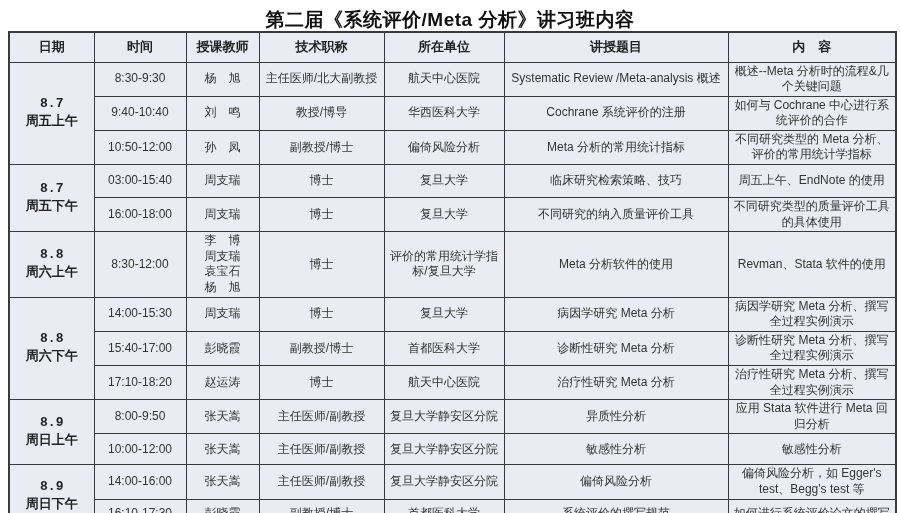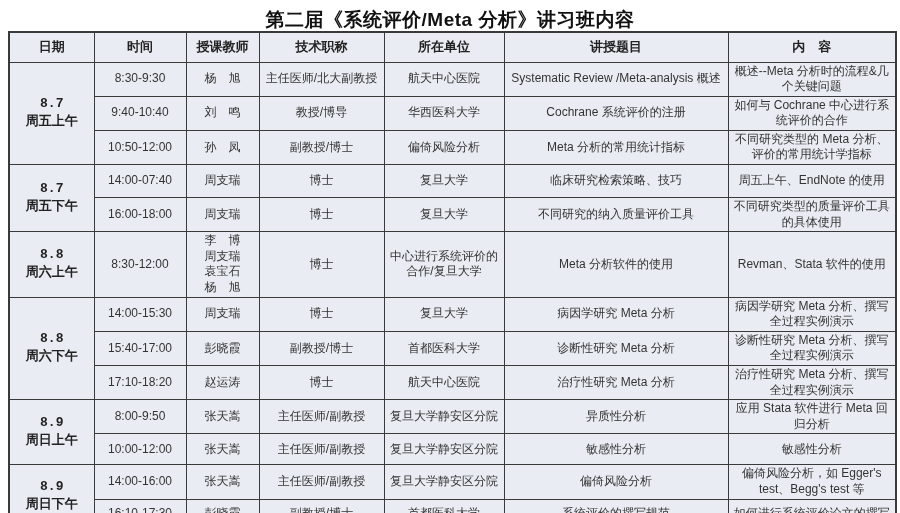--- a/index.html
+++ b/index.html
@@ -110,21 +110,21 @@
       <td>10:50-12:00</td>
       <td>孙　凤</td>
       <td>副教授/博士</td>
       <td>偏倚风险分析</td>
       <td>Meta 分析的常用统计指标</td>
       <td>不同研究类型的 Meta 分析、评价的常用统计学指标</td>
     </tr>
     <tr class="h33">
       <td class="date-cell" rowspan="2">8.7
 周五下午</td>
-      <td>14:00-07:40</td>
+      <td>03:00-15:40</td>
       <td>周支瑞</td>
       <td>博士</td>
       <td>复旦大学</td>
       <td>临床研究检索策略、技巧</td>
       <td>周五上午、EndNote 的使用</td>
     </tr>
     <tr class="h32">
       <td>16:00-18:00</td>
       <td>周支瑞</td>
       <td>博士</td>
@@ -134,21 +134,21 @@
     </tr>
     <tr class="h60">
       <td class="date-cell">8.8
 周六上午</td>
       <td>8:30-12:00</td>
       <td>李　博
 周支瑞
 袁宝石
 杨　旭</td>
       <td>博士</td>
-      <td>中心进行系统评价的合作/复旦大学</td>
+      <td>评价的常用统计学指标/复旦大学</td>
       <td>Meta 分析软件的使用</td>
       <td>Revman、Stata 软件的使用</td>
     </tr>
     <tr class="h32">
       <td class="date-cell" rowspan="3">8.8
 周六下午</td>
       <td>14:00-15:30</td>
       <td>周支瑞</td>
       <td>博士</td>
       <td>复旦大学</td>

